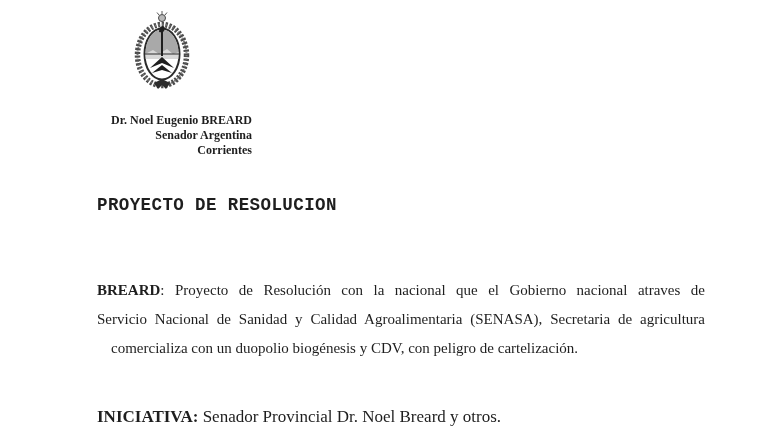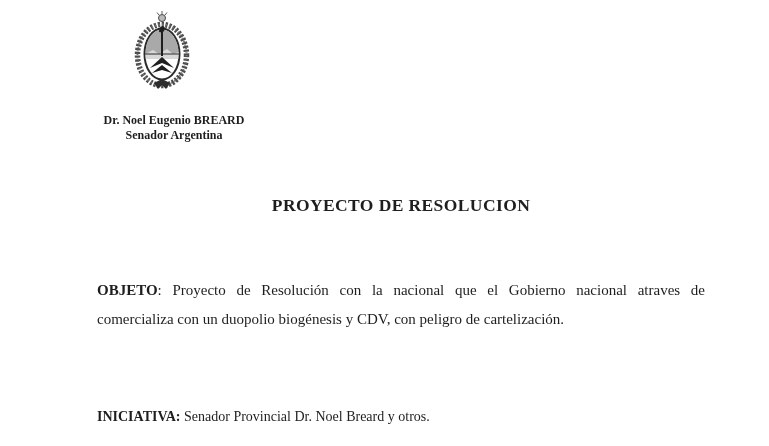--- a/index.html
+++ b/index.html
@@ -21,60 +21,61 @@
     left: 133px;
     top: 10px;
     width: 58px;
     height: 82px;
   }
   .sender {
     position: absolute;
     left: 96px;
     top: 113px;
     width: 156px;
-    text-align: center;
+    text-align: right;
     font-weight: bold;
     font-size: 12px;
     line-height: 15px;
   }
   .doc-title {
     position: absolute;
     left: 97px;
     top: 195px;
     width: 608px;
-    text-align: center;
     font-weight: bold;
     font-size: 17.5px;
     letter-spacing: 0.4px;
+    font-family: Liberation Mono, monospace;
   }
   .objeto-par {
     position: absolute;
     left: 97px;
     top: 276px;
     width: 608px;
     font-size: 15px;
   }
   .jline {
     height: 29px;
     line-height: 29px;
     text-align: justify;
     text-align-last: justify;
     overflow: hidden;
     white-space: nowrap;
   }
   .jline.last {
     text-align-last: left;
     white-space: normal;
+    margin-left: 14px;
   }
   .iniciativa {
     position: absolute;
     left: 97px;
     top: 402px;
     width: 608px;
-    font-size: 14px;
+    font-size: 17px;
     line-height: 29px;
     white-space: nowrap;
   }
   b { font-weight: bold; }
 </style>
 </head>
 <body>
 
 <div class="page">
 
@@ -108,26 +109,28 @@
       <path d="M26 22 Q26 16 30 16 Q33 17 31 21 Q30 23 26 22 Z" fill="#1f1f1f"></path>
 
       <path d="M17 58 L29 47 L41 58 L29 53 Z" fill="#1f1f1f"></path>
       <path d="M19 63 L29 55 L39 63 L29 60 Z" fill="#1f1f1f"></path>
     </svg>
   </div>
 
   <div class="sender">
     <div>Dr. Noel Eugenio BREARD</div>
     <div>Senador Argentina</div>
+    <div>Corrientes</div>
   </div>
 
   <div class="doc-title">PROYECTO DE RESOLUCION</div>
 
   <div class="objeto-par">
-    <div class="jline"><b>OBJETO</b><span>: Proyecto de Resolución con la nacional que el Gobierno nacional atraves de</span></div>
+    <div class="jline"><b>BREARD</b><span>: Proyecto de Resolución con la nacional que el Gobierno nacional atraves de</span></div>
+    <div class="jline">Servicio Nacional de Sanidad y Calidad Agroalimentaria (SENASA), Secretaria de agricultura</div>
     <div class="jline last">comercializa con un duopolio biogénesis y CDV, con peligro de cartelización.</div>
   </div>
 
   <div class="iniciativa">
     <b>INICIATIVA:</b><span> Senador Provincial Dr. Noel Breard y otros.</span>
   </div>
 
 </div>
 
 </body></html>

